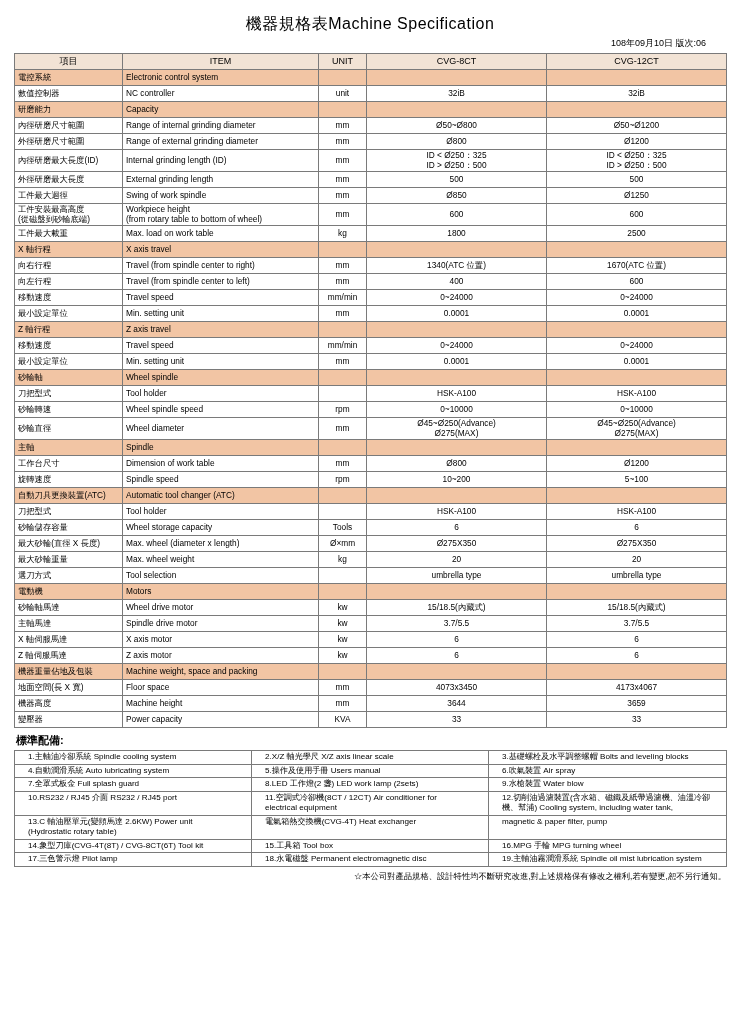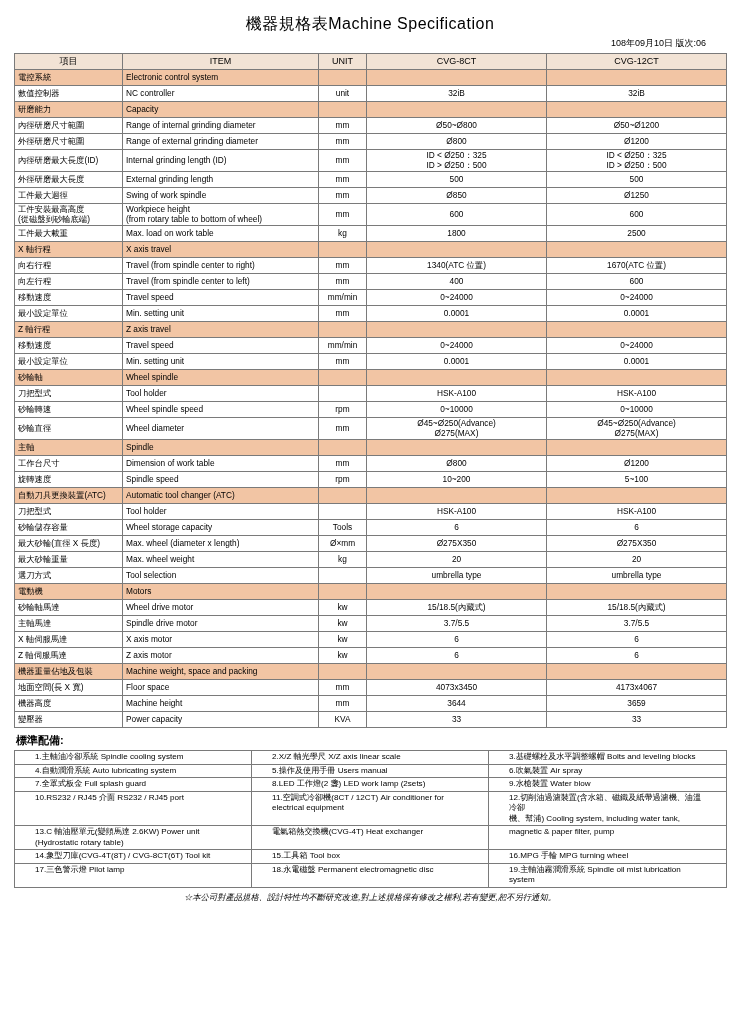--- a/index.html
+++ b/index.html
@@ -43,27 +43,27 @@
   col.c4{width:180px;}
   col.c5{width:180px;}
 
   .subtitle{
     font-size:11px;font-weight:bold;margin:5px 0 2px 2px;
   }
   table.std{
     border-collapse:collapse;width:712px;table-layout:fixed;font-size:8.1px;
   }
   table.std td{
-    border:1px solid #7a7a7a;padding:1px 20px;vertical-align:top;line-height:1.3;margin-left:34px;
+    border:1px solid #7a7a7a;padding:1px 13px;vertical-align:top;line-height:1.3;margin-left:34px;
   }
   col.s1{width:237px;}
   col.s2{width:237px;}
   col.s3{width:238px;}
   .footnote{
-    text-align:center;font-size:8.3px;margin-top:4px;font-style:italic;
+    text-align:right;font-size:8.3px;margin-top:4px;
   }
   .two-line{line-height:1.25;}
 </style>
 </head>
 <body>
 
 <div class="page">
 
   <div class="title">機器規格表Machine Specification</div>
   <div class="docver">108年09月10日 版次:06</div>

